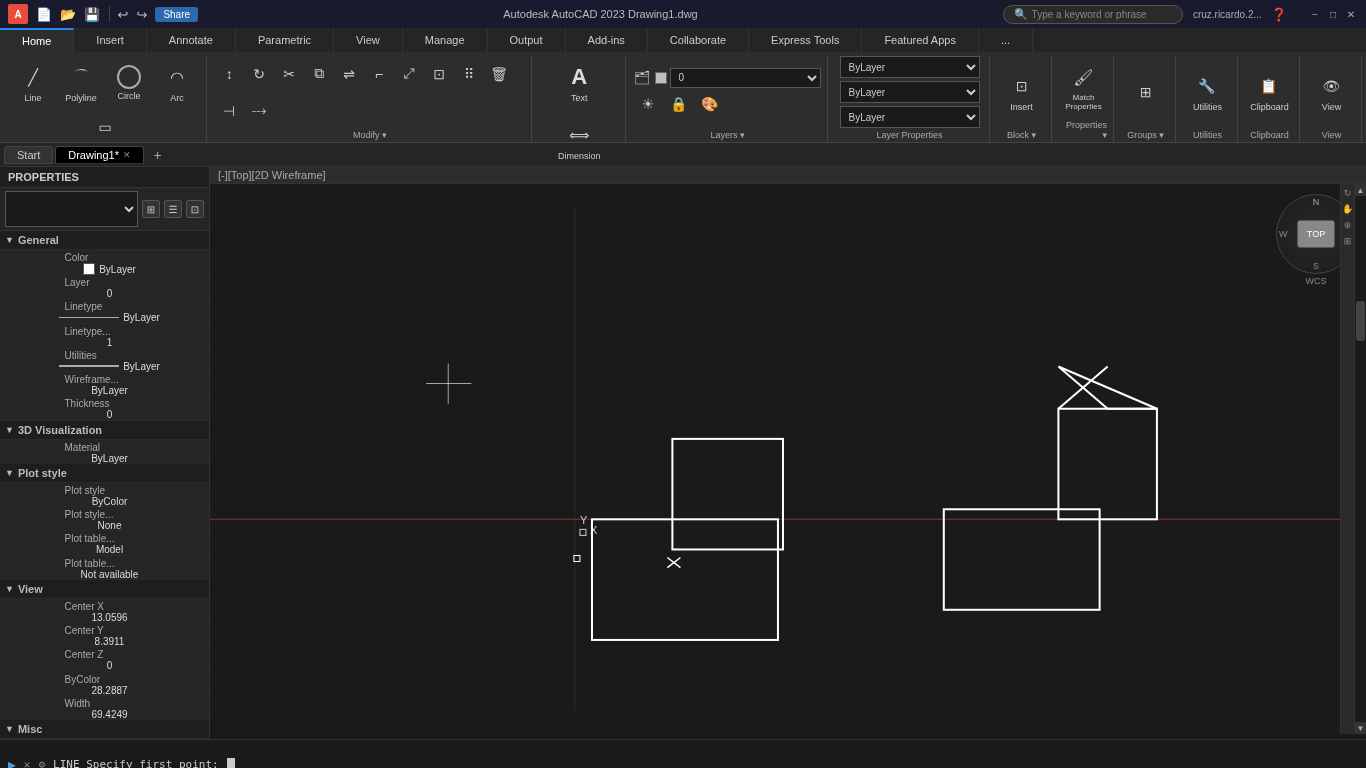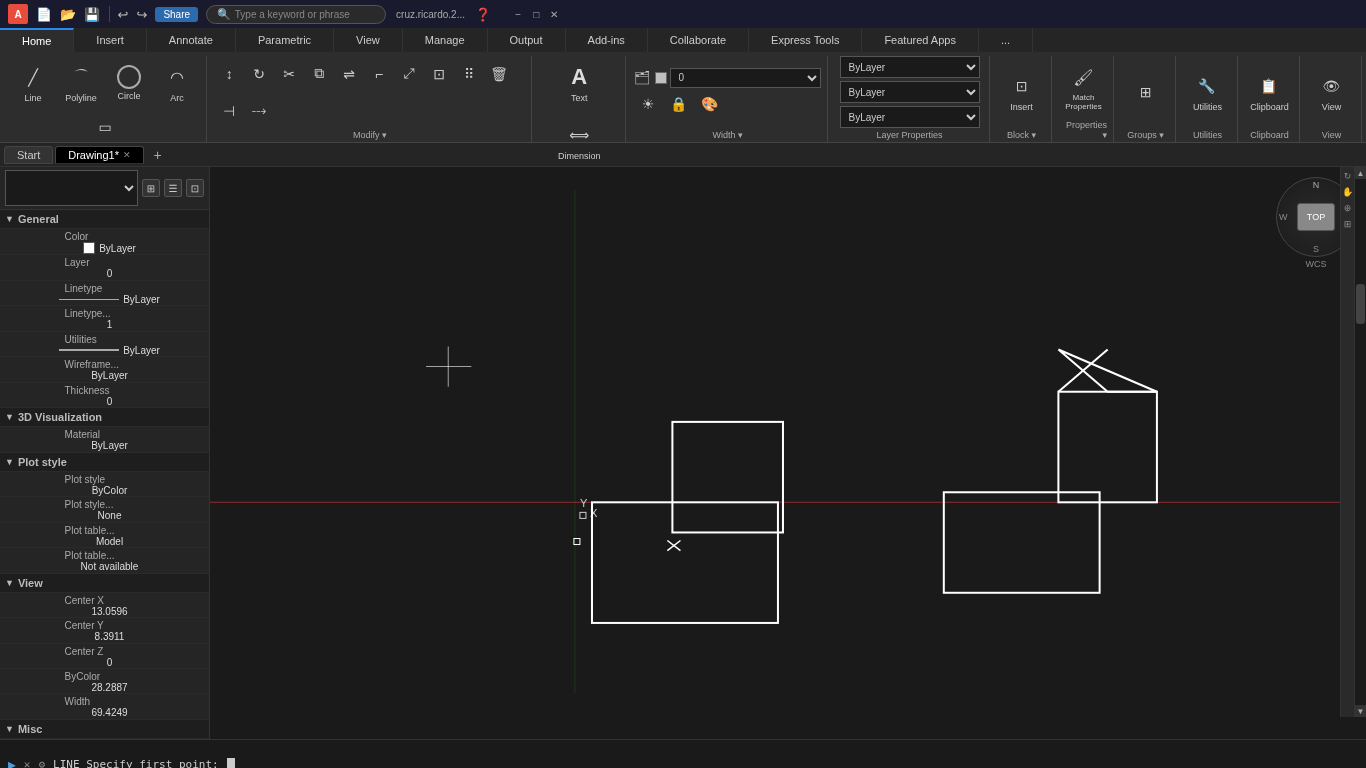--- a/index.html
+++ b/index.html
@@ -430,20 +430,21 @@
 
 <div id="titlebar">
   <div class="logo">A</div>
   <div style="font-size:13px;cursor:pointer;color:#bbb;">📄</div>
   <div style="font-size:13px;cursor:pointer;color:#bbb;">📂</div>
   <div style="font-size:13px;cursor:pointer;color:#bbb;">💾</div>
   <div style="width:1px;height:16px;background:#444;"></div>
   <div style="font-size:13px;cursor:pointer;color:#bbb;">↩</div>
   <div style="font-size:13px;cursor:pointer;color:#bbb;">↪</div>
   <span class="share-btn">Share</span>
+  <div class="title-center">Autodesk AutoCAD 2023   Drawing1.dwg</div>
   <div class="title-right">
     <div style="display:flex;align-items:center;gap:4px;background:#2a2a2a;border:1px solid #555;border-radius:12px;padding:2px 10px;width:180px;">
       <span>🔍</span>
       <span style="font-size:10px;color:#888;">Type a keyword or phrase</span>
     </div>
     <span style="font-size:10px;color:#aaa;">cruz.ricardo.2...</span>
     <span style="font-size:13px;color:#aaa;">❓</span>
     <div class="window-controls">
       <span>−</span>
       <span>□</span>
@@ -541,21 +542,21 @@
               </select>
             </div>
           </div>
         </div>
         <div style="display:flex;gap:3px;width:100%;">
           <div class="ribbon-btn-small">☀</div>
           <div class="ribbon-btn-small">🔒</div>
           <div class="ribbon-btn-small">🎨</div>
         </div>
       </div>
-      <div class="ribbon-group-label">Width ▾</div>
+      <div class="ribbon-group-label">Layers ▾</div>
     </div>
 
     <div class="ribbon-group" style="min-width:160px;">
       <div class="ribbon-group-content" style="flex-direction:column;align-items:flex-start;gap:3px;">
         <select class="layer-dropdown" style="width:140px;">
           <option>ByLayer</option>
         </select>
         <select class="layer-dropdown" style="width:140px;">
           <option>ByLayer</option>
         </select>
@@ -632,20 +633,21 @@
   <div class="tab-item active">
     <span>Drawing1*</span>
     <span class="tab-close">✕</span>
   </div>
   <div class="tab-add">+</div>
 </div>
 
 <div id="doc-area">
 
   <div id="properties-panel">
+    <div class="panel-header">PROPERTIES</div>
 
     <div class="prop-selection-row">
       <select class="prop-select">
         <option>No selection</option>
       </select>
       <div class="prop-icon-btn">⊞</div>
       <div class="prop-icon-btn">☰</div>
       <div class="prop-icon-btn">⊡</div>
     </div>
 
@@ -747,20 +749,21 @@
       <span class="prop-value">69.4249</span>
     </div>
 
     <div class="prop-section-header">
       <span class="arrow">▼</span>
       <span>Misc</span>
     </div>
   </div>
 
   <div id="drawing-area">
+    <div id="drawing-header">[-][Top][2D Wireframe]</div>
     <div id="canvas-area" style="position:relative;">
 
       <svg class="drawing-canvas" viewBox="0 0 1150 500" xmlns="http://www.w3.org/2000/svg">
 
         <rect width="1150" height="500" fill="#1a1a1a"></rect>
 
         <line x1="215" y1="175" x2="260" y2="175" stroke="#fff" stroke-width="1" opacity="0.6"></line>
         <line x1="237" y1="155" x2="237" y2="195" stroke="#fff" stroke-width="1" opacity="0.6"></line>
 
         <line x1="0" y1="310" x2="1150" y2="310" stroke="#cc3333" stroke-width="1" opacity="0.7"></line>

